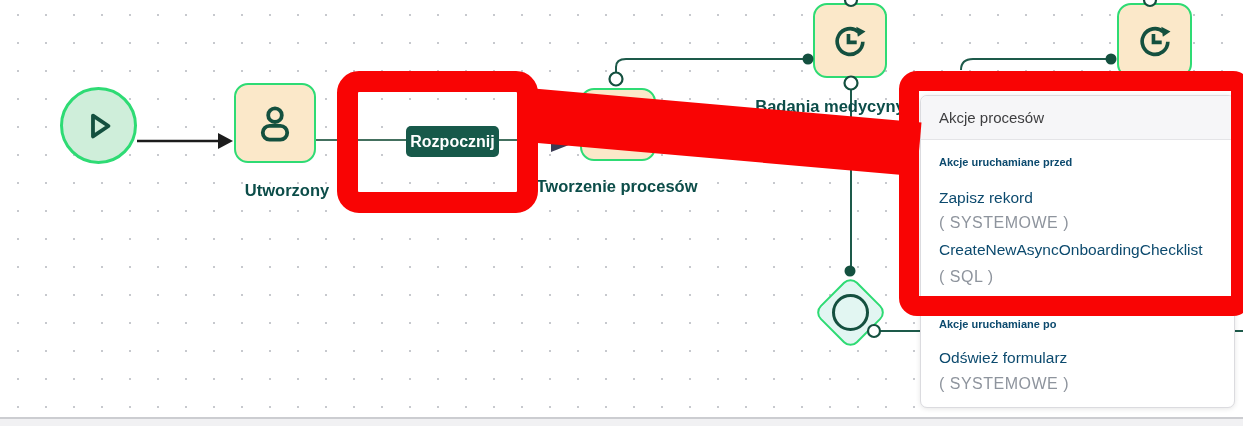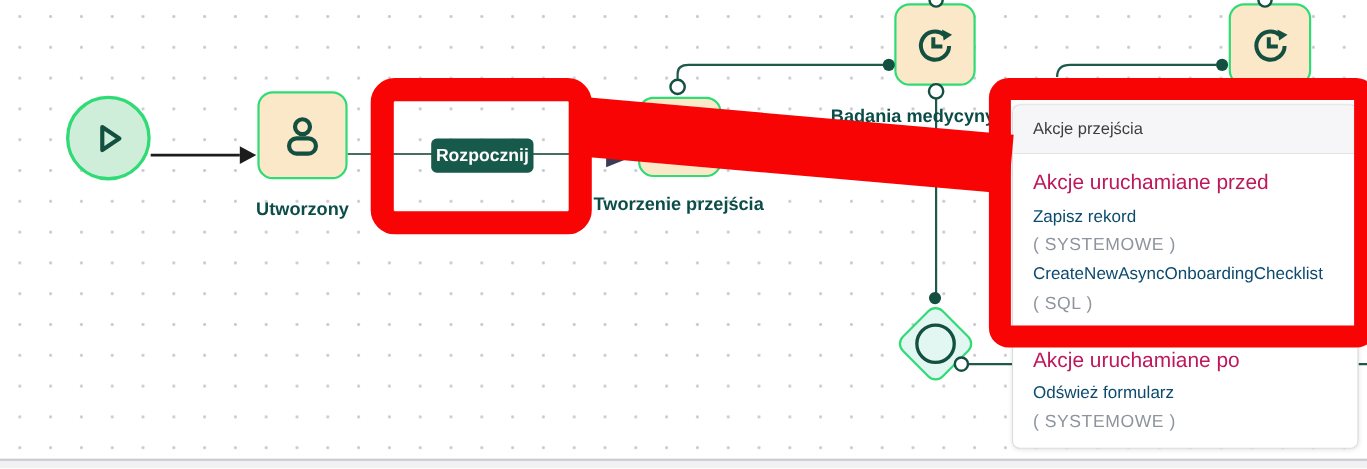--- a/index.html
+++ b/index.html
@@ -14,29 +14,29 @@
   .rounded{border-radius:14px;background:#fbe8c9;border:2.5px solid #2edb74;}
   .node-label{position:absolute;text-align:center;font-weight:bold;font-size:16.5px;color:#0c4d49;}
   .start-circle{left:60px;top:87px;width:77px;height:77px;border-radius:50%;background:#cfeeda;border:3px solid #2edb74;}
   .n-utworzony{left:234px;top:83px;width:82px;height:80px;}
   .n-tworzenie{left:580px;top:88px;width:76px;height:73px;}
   .n-badania{left:813px;top:3px;width:74px;height:75px;}
   .n-timer2{left:1117px;top:3px;width:75px;height:75px;}
   .diamond{left:824px;top:286px;width:53px;height:53px;transform:rotate(45deg);border-radius:10px;
     background:#e2f6f2;border:2.5px solid #2edb74;}
   .diamond .gw-circle{width:31px;height:31px;border:3.5px solid #14503f;border-radius:50%;}
-  .badge{position:absolute;left:392px;top:126px;width:93px;height:31px;background:#17594a;border-radius:5px;
+  .badge{position:absolute;left:406px;top:126px;width:93px;height:31px;background:#17594a;border-radius:5px;
     color:#fff;font-weight:bold;font-size:16px;text-align:center;line-height:31px;}
   
   .popup{position:absolute;left:920px;top:95px;width:315px;height:313px;background:#fff;
     border:1px solid #dbdbdf;border-radius:7px;box-sizing:border-box;box-shadow:0 1px 5px rgba(0,0,0,.10);}
   .popup-header{height:43px;line-height:43px;background:#f6f6f8;border-bottom:1px solid #e4e4e7;
     border-radius:7px 7px 0 0;padding-left:18px;font-size:15px;color:#3e3e40;}
   .p-abs{position:absolute;left:18px;white-space:nowrap;}
-  .p-section{font-weight:normal;font-size:19px;color:#be185d;}
+  .p-section{font-weight:bold;font-size:11px;color:#0c4a6e;}
   .p-item{font-size:15.5px;color:#0c4a6e;}
   .p-type{font-size:16px;color:#8e949d;letter-spacing:.5px;}
   
   .red-band{position:absolute;left:528px;top:88px;width:395px;height:54px;background:#f90404;
     transform:rotate(5deg);transform-origin:top left;}
   .red-box1{position:absolute;left:337px;top:71px;width:201px;height:142px;border:21px solid #f90404;
     border-radius:22px;box-sizing:border-box;}
   .red-box2{position:absolute;left:899px;top:71px;width:352px;height:245px;border:20px solid #f90404;
     border-radius:18px;box-sizing:border-box;}
   .bottom-strip{position:absolute;left:0;top:417px;width:100%;height:9px;background:#f1f1f3;
@@ -64,28 +64,28 @@
       <path d="M8.2 5.4 L18 12 L8.2 18.6 Z" fill="none" stroke="#14503f" stroke-width="2.4" stroke-linejoin="round"></path>
     </svg>
   </div>
 
   <div class="node rounded n-utworzony">
     <svg width="48" height="48" viewBox="0 0 24 24" fill="none" stroke="#14503f" stroke-width="1.9">
       <circle cx="12" cy="8.1" r="3.4"></circle>
       <rect x="5.9" y="13.4" width="12.2" height="6.9" rx="3.4"></rect>
     </svg>
   </div>
-  <div class="node-label" style="left:215px;top:181px;width:120px;">Utworzony</div>
+  <div class="node-label" style="left:227px;top:181px;width:120px;">Utworzony</div>
 
   <div class="node rounded n-tworzenie">
     <svg width="40" height="40" viewBox="0 0 24 24" fill="none" stroke="#14503f" stroke-width="2.1" stroke-linecap="round" stroke-linejoin="round">
       <path d="M6.6 17.6 h3.4 c-1.7-1.5-2.5-3-2.5-4.9 a4.5 4.7 0 0 1 9 0 c0 1.9-.8 3.4-2.5 4.9 h3.4"></path>
     </svg>
   </div>
-  <div class="node-label" style="left:517px;top:177px;width:200px;">Tworzenie przejścia</div>
+  <div class="node-label" style="left:517px;top:177px;width:200px;">Tworzenie procesów</div>
 
   <div class="node rounded n-badania">
     <svg width="46" height="46" viewBox="0 0 24 24" fill="none" stroke="#14503f" stroke-width="1.9">
       <path d="M18.7 12.4 A6.7 6.7 0 1 1 16.4 7.2"></path>
       <polygon points="15.3,4.6 20.1,7.1 16.1,9.8" fill="#14503f" stroke="none"></polygon>
       <path d="M11.2 8.3 V12.7 H15.5"></path>
     </svg>
   </div>
   <div class="node-label" style="left:730px;top:97px;width:200px;">Badania medycyny</div>
 
@@ -108,21 +108,21 @@
     <circle cx="1150" cy="0" r="6" fill="#fff" stroke="#14503f" stroke-width="2.2"></circle>
     <circle cx="874" cy="331" r="6" fill="#fff" stroke="#14503f" stroke-width="2.2"></circle>
     <circle cx="808" cy="59" r="5.5" fill="#14503f"></circle>
     <circle cx="850" cy="271" r="5.5" fill="#14503f"></circle>
     <circle cx="1111" cy="59" r="5.5" fill="#14503f"></circle>
   </svg>
 
   <div class="badge">Rozpocznij</div>
 
   <div class="popup">
-    <div class="popup-header">Akcje przejścia</div>
+    <div class="popup-header">Akcje procesów</div>
     <div class="p-abs p-section" style="top:60px;">Akcje uruchamiane przed</div>
     <div class="p-abs p-item" style="top:93px;">Zapisz rekord</div>
     <div class="p-abs p-type" style="top:118px;">( SYSTEMOWE )</div>
     <div class="p-abs p-item" style="top:145px;">CreateNewAsyncOnboardingChecklist</div>
     <div class="p-abs p-type" style="top:172px;">( SQL )</div>
     <div class="p-abs p-section" style="top:222px;">Akcje uruchamiane po</div>
     <div class="p-abs p-item" style="top:253px;">Odśwież formularz</div>
     <div class="p-abs p-type" style="top:279px;">( SYSTEMOWE )</div>
   </div>
 

